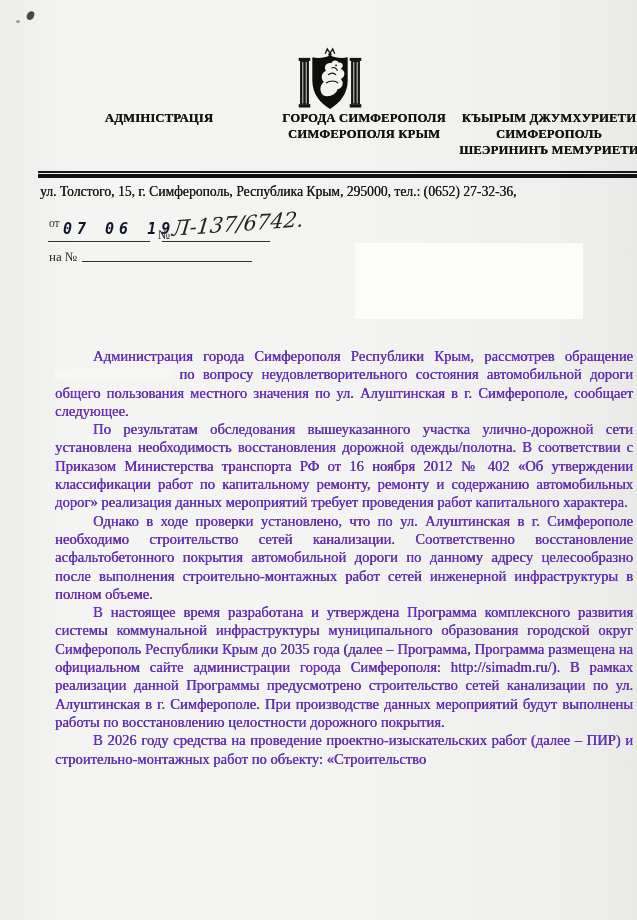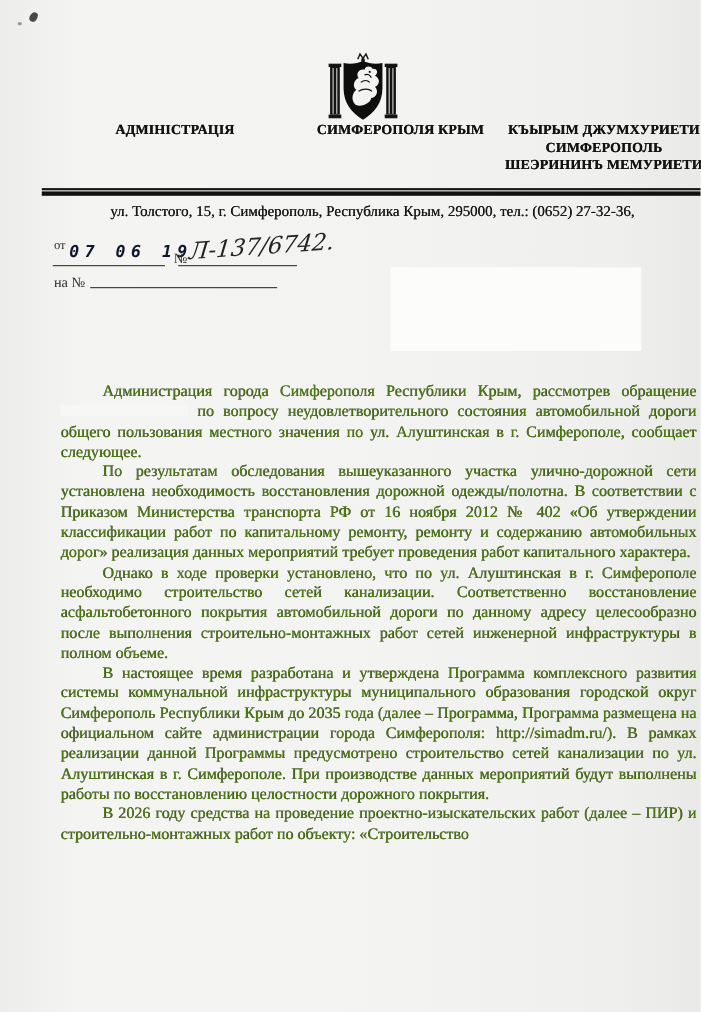--- a/index.html
+++ b/index.html
@@ -18,36 +18,36 @@
   .org-col{position:absolute;top:111px;text-align:center;font-weight:bold;font-size:12.6px;line-height:15.8px;color:#131312;letter-spacing:.2px;text-shadow:.3px 0 0 #131312;}
   .org-left{left:52px;width:214px;}
   .org-center{left:266px;width:196px;}
   .org-right{left:458px;width:182px;}
   
   .divider{position:absolute;left:38px;right:0;top:171px;}
   .divider .thin{height:1.5px;background:#161616;}
   .divider .gap{height:1.8px;}
   .divider .thick{height:3.8px;background:#111;}
   
-  .contact{position:absolute;left:40px;width:597px;top:183px;text-align:center;font-size:13.6px;line-height:18.5px;color:#181816;text-shadow:.25px 0 0 #181816;}
+  .contact{position:absolute;left:40px;width:597px;top:183px;font-size:13.6px;line-height:18.5px;color:#181816;text-shadow:.25px 0 0 #181816;}
   
   .ref-label{position:absolute;font-size:11.5px;color:#2a2a28;}
   .from-label{left:49px;top:217px;}
   .number-label{left:158px;top:227px;font-size:13px;}
   .reply-label{left:49px;top:249px;font-size:13px;}
   .date-stamp{position:absolute;left:63px;top:220px;font-family:"DejaVu Sans Mono",monospace;font-weight:bold;font-size:15px;letter-spacing:5px;color:#0f172a;font-style:italic;}
   .number-value{position:absolute;left:172px;top:212px;font-family:"DejaVu Serif",serif;font-style:italic;font-size:21px;color:#232321;transform:rotate(-4deg) skewX(-10deg);white-space:nowrap;}
   .u-line{position:absolute;height:0;border-bottom:1.4px solid #333;}
   .u-date{left:48px;top:241px;width:102px;}
   .u-number{left:162px;top:241px;width:108px;}
   .u-reply{left:82px;top:261px;width:170px;}
   
   .redaction{position:absolute;left:355px;top:243px;width:228px;height:76px;background:#fcfcfb;}
   
-  .letter{position:absolute;left:55px;top:347px;width:578px;font-size:14.6px;line-height:18.3px;color:#4d7c0f;text-align:justify;text-shadow:.35px 0 0 rgba(22,22,20,.85);}
+  .letter{position:absolute;left:55px;top:347px;width:578px;font-size:14.6px;line-height:18.3px;color:#6d28d9;text-align:justify;text-shadow:.35px 0 0 rgba(22,22,20,.85);}
   .letter p{margin:0;text-indent:38px;}
   .redact-gap{display:inline-block;width:116px;height:10px;background:#f7f7f5;}
 </style>
 </head>
 <body>
 
 <div class="page">
 
   <div class="ink-dot"></div>
   <div class="ink-dot2"></div>
@@ -75,20 +75,21 @@
       <path d="M40 70 C34 64 35 55 41 50 C36 46 37 37 44 34 C40 28 45 21 52 23 C53 18 60 17 63 22 C69 21 71 28 66 31 C73 34 73 43 66 46 C71 51 69 60 61 61 C60 68 48 74 40 70 Z" fill="#f3f3f1"></path>
       <path d="M52 30 C56 28 60 30 61 34 M44 52 C50 48 58 48 62 52 M47 40 C51 37 56 37 59 40" fill="none" stroke="#0e0e0c" stroke-width="1.6"></path>
       <circle cx="59" cy="26" r="1.4" fill="#0e0e0c"></circle>
     </svg>
   </div>
 
   <div class="org-col org-left">
     <div>АДМІНІСТРАЦІЯ</div>
   </div>
   <div class="org-col org-center">
+    <div>ГОРОДА СИМФЕРОПОЛЯ</div>
     <div>СИМФЕРОПОЛЯ КРЫМ</div>
   </div>
   <div class="org-col org-right">
     <div>КЪЫРЫМ ДЖУМХУРИЕТИ</div>
     <div>СИМФЕРОПОЛЬ</div>
     <div>ШЕЭРИНИНЪ МЕМУРИЕТИ</div>
   </div>
 
   <div class="divider">
     <div class="thin"></div>

